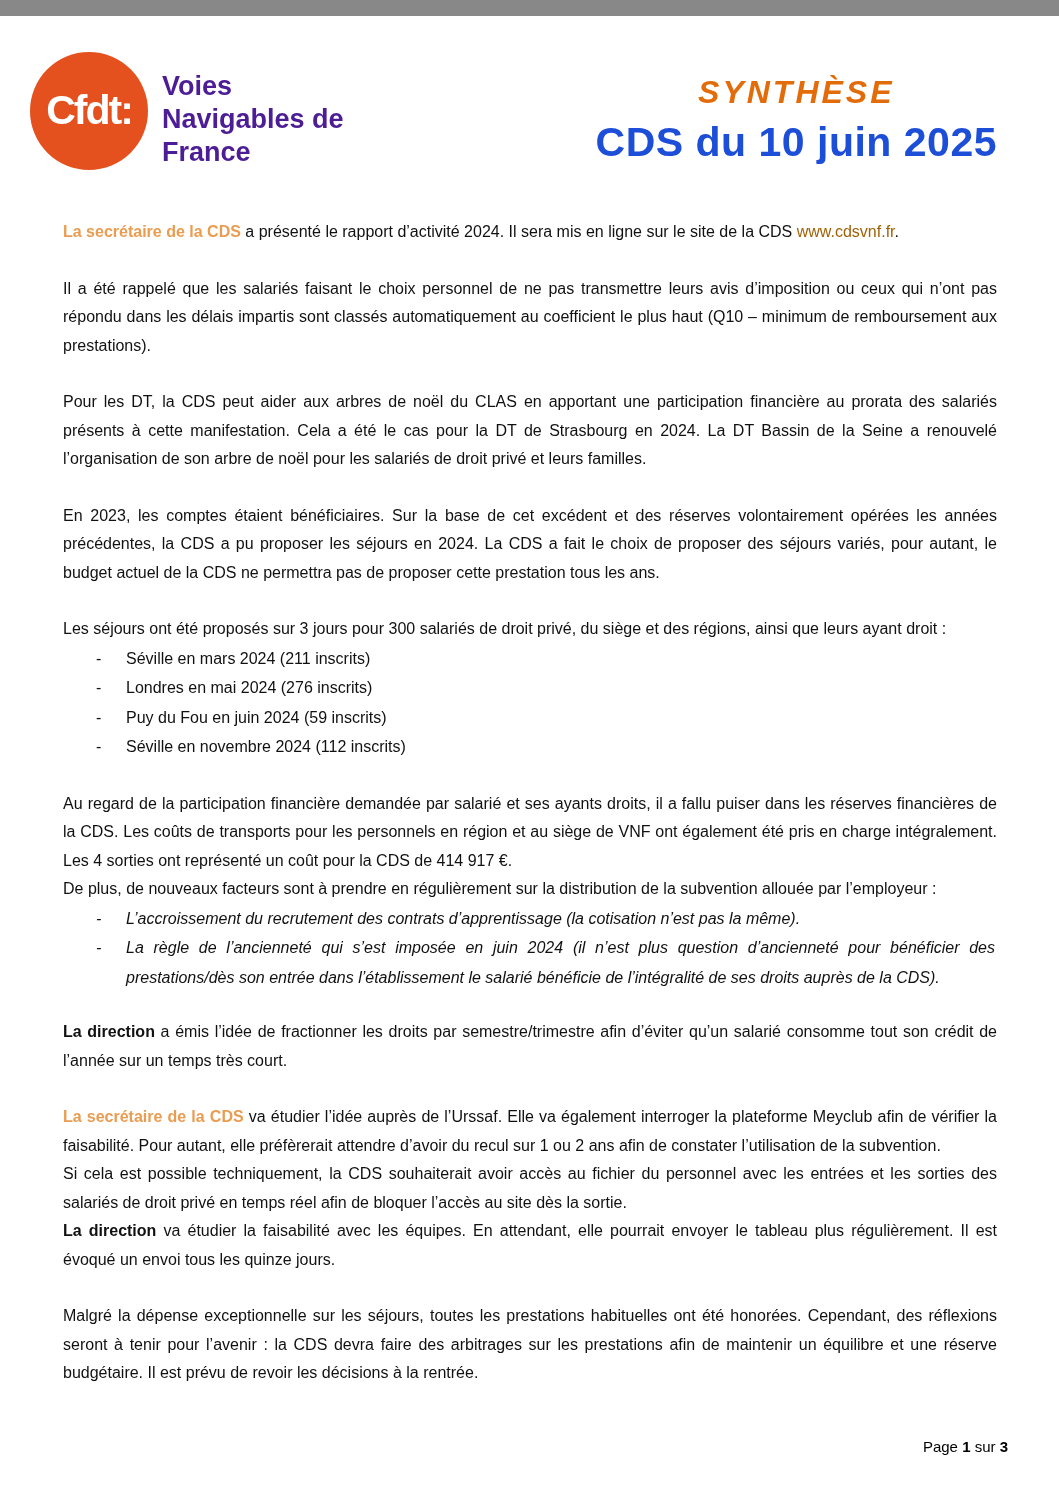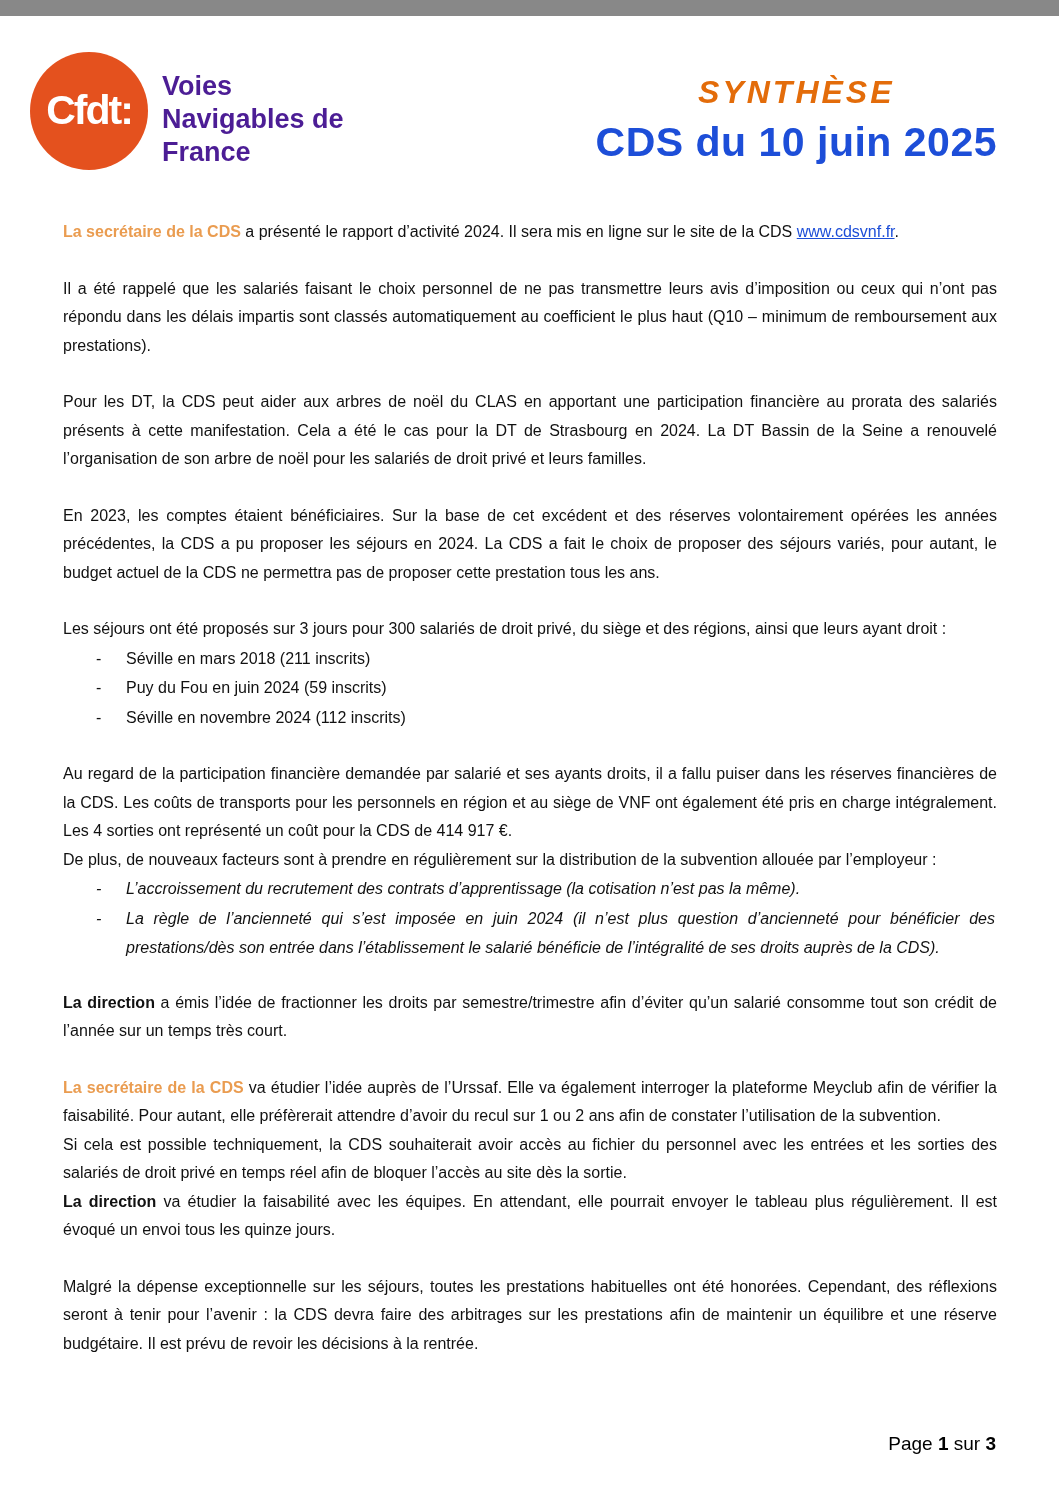--- a/index.html
+++ b/index.html
@@ -85,44 +85,44 @@
     margin: 48px 62px 0 63px;
     font-size: 16px;
     line-height: 28.5px;
     text-align: justify;
     color: #111;
   }
   p.para { margin-bottom: 28px; }
   p.tight { margin-bottom: 0; }
   .lead-orange { color: #ea9c50; font-weight: 700; }
   .lead-bold { font-weight: 700; }
-  a.doc-link { color: #1d4ed8; text-decoration: underline; cursor: pointer; }
+  a.doc-link { color: #a16207; cursor: pointer; }
 
   ul.dash-list { list-style: none; margin: 0 0 28px 0; }
   ul.dash-list.tight { margin-bottom: 0; }
   ul.dash-list li {
     padding-left: 63px;
     position: relative;
     line-height: 29.5px;
     text-align: left;
   }
   ul.dash-list li::before {
     content: "-";
     position: absolute;
     left: 33px;
   }
   ul.dash-list.italic li { font-style: italic; text-align: justify; padding-right: 2px; }
   .gap-after-list { height: 26px; }
 
   
   .footer {
     position: absolute;
-    right: 63px;
+    right: 51px;
     bottom: 58px;
-    font-size: 19px;
+    font-size: 15px;
     color: #000;
   }
   .footer b { font-weight: 700; }
 </style>
 </head>
 <body>
 
 <div class="page">
 
   <div class="header">
@@ -148,21 +148,22 @@
     <p class="para"><span class="lead-orange">La secrétaire de la CDS</span><span> a présenté le rapport d’activité 2024. Il sera mis en ligne sur le site de la CDS </span><a class="doc-link">www.cdsvnf.fr</a><span>.</span></p>
 
     <p class="para">Il a été rappelé que les salariés faisant le choix personnel de ne pas transmettre leurs avis d’imposition ou ceux qui n’ont pas répondu dans les délais impartis sont classés automatiquement au coefficient le plus haut (Q10 – minimum de remboursement aux prestations).</p>
 
     <p class="para">Pour les DT, la CDS peut aider aux arbres de noël du CLAS en apportant une participation financière au prorata des salariés présents à cette manifestation. Cela a été le cas pour la DT de Strasbourg en 2024. La DT Bassin de la Seine a renouvelé l’organisation de son arbre de noël pour les salariés de droit privé et leurs familles.</p>
 
     <p class="para">En 2023, les comptes étaient bénéficiaires. Sur la base de cet excédent et des réserves volontairement opérées les années précédentes, la CDS a pu proposer les séjours en 2024. La CDS a fait le choix de proposer des séjours variés, pour autant, le budget actuel de la CDS ne permettra pas de proposer cette prestation tous les ans.</p>
 
     <p class="tight">Les séjours ont été proposés sur 3 jours pour 300 salariés de droit privé, du siège et des régions, ainsi que leurs ayant droit :</p>
     <ul class="dash-list">
-      <li>Séville en mars 2018 (211 inscrits)</li>
+      <li>Séville en mars 2024 (211 inscrits)</li>
+      <li>Londres en mai 2024 (276 inscrits)</li>
       <li>Puy du Fou en juin 2024 (59 inscrits)</li>
       <li>Séville en novembre 2024 (112 inscrits)</li>
     </ul>
 
     <p class="tight">Au regard de la participation financière demandée par salarié et ses ayants droits, il a fallu puiser dans les réserves financières de la CDS. Les coûts de transports pour les personnels en région et au siège de VNF ont également été pris en charge intégralement. Les 4 sorties ont représenté un coût pour la CDS de 414 917 €.</p>
     <p class="tight">De plus, de nouveaux facteurs sont à prendre en régulièrement sur la distribution de la subvention allouée par l’employeur :</p>
     <ul class="dash-list italic tight">
       <li>L’accroissement du recrutement des contrats d’apprentissage (la cotisation n’est pas la même).</li>
       <li>La règle de l’ancienneté qui s’est imposée en juin 2024 (il n’est plus question d’ancienneté pour bénéficier des prestations/dès son entrée dans l’établissement le salarié bénéficie de l’intégralité de ses droits auprès de la CDS).</li>
     </ul>

